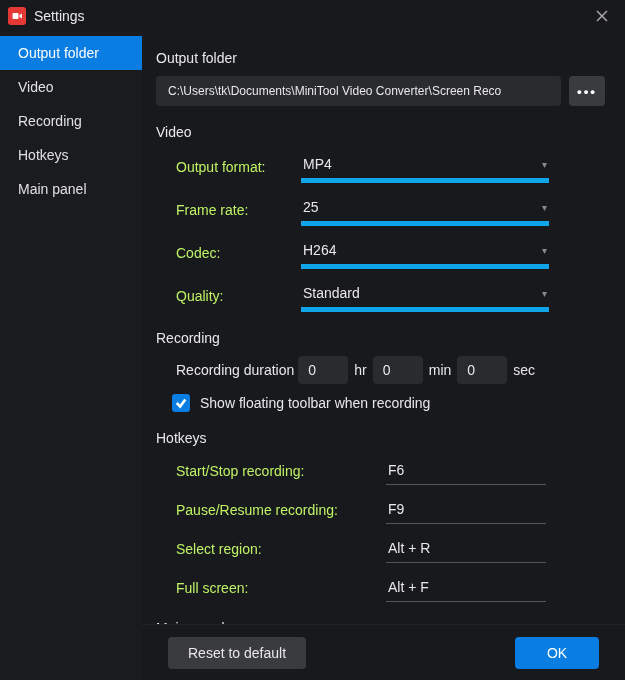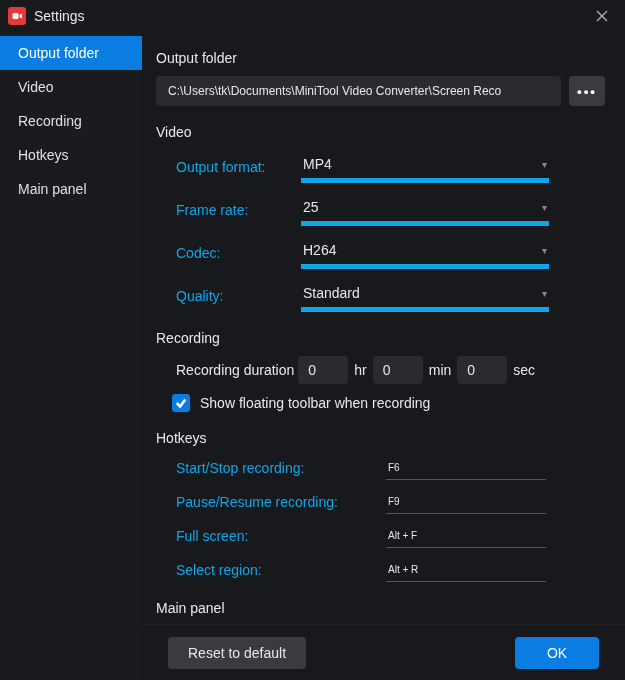--- a/index.html
+++ b/index.html
@@ -56,21 +56,21 @@
     padding: 8px 12px; color: #e8e8e8; font-size: 12px;
     overflow: hidden; white-space: nowrap;
   }
   .browse-btn {
     width: 36px; background: #3a3b3f; border: none; border-radius: 4px;
     display: flex; align-items: center; justify-content: center; cursor: pointer;
     color: #fff; font-weight: bold; letter-spacing: 2px;
   }
 
   .form-row { display: flex; align-items: center; margin: 10px 0 10px 20px; }
-  .form-label { width: 125px; font-size: 14px; color: #0ea5e9; }
+  .form-label { width: 125px; font-size: 14px; color: #bef264; }
   .select {
     flex: 1; max-width: 248px; background: transparent;
     border: none; border-bottom: 5px solid #0ea5e9;
     padding: 6px 2px; color: #e8e8e8; font-size: 14px;
     display: flex; justify-content: space-between; align-items: center;
     cursor: pointer;
   }
   .select .chev { color: #888; font-size: 10px; }
 
   .duration-row { display: flex; align-items: center; margin: 8px 0 10px 20px; }
@@ -86,21 +86,21 @@
     width: 18px; height: 18px; background: #0a7de3; border-radius: 3px;
     display: flex; align-items: center; justify-content: center; cursor: pointer;
   }
   .checkbox svg { width: 12px; height: 12px; stroke: #fff; stroke-width: 3; fill: none; }
 
   .hotkey-row { display: flex; align-items: center; margin: 10px 0 10px 20px; }
   .hotkey-row .form-label { width: 210px; }
   .hotkey-field {
     width: 160px; background: transparent; border: none;
     border-bottom: 1px solid #555; padding: 6px 2px;
-    color: #e8e8e8; font-size: 10px;
+    color: #e8e8e8; font-size: 14px;
   }
 
   .footer {
     height: 56px; display: flex; align-items: center; justify-content: space-between;
     gap: 14px; padding: 0 26px; border-top: 1px solid rgba(255,255,255,0.04);
   }
   .btn {
     padding: 8px 20px; border-radius: 4px; font-size: 14px;
     border: none; cursor: pointer;
   }
@@ -202,26 +202,26 @@
         <div class="section-label inner">Hotkeys</div>
         <div class="hotkey-row">
           <div class="form-label">Start/Stop recording:</div>
           <div class="hotkey-field">F6</div>
         </div>
         <div class="hotkey-row">
           <div class="form-label">Pause/Resume recording:</div>
           <div class="hotkey-field">F9</div>
         </div>
         <div class="hotkey-row">
+          <div class="form-label">Select region:</div>
+          <div class="hotkey-field">Alt + R</div>
+        </div>
+        <div class="hotkey-row">
           <div class="form-label">Full screen:</div>
           <div class="hotkey-field">Alt + F</div>
-        </div>
-        <div class="hotkey-row">
-          <div class="form-label">Select region:</div>
-          <div class="hotkey-field">Alt + R</div>
         </div>
 
         <div class="section-label inner">Main panel</div>
 
       </div>
 
       <div class="footer">
         <button class="btn btn-secondary">Reset to default</button>
         <button class="btn btn-primary">OK</button>
       </div>

